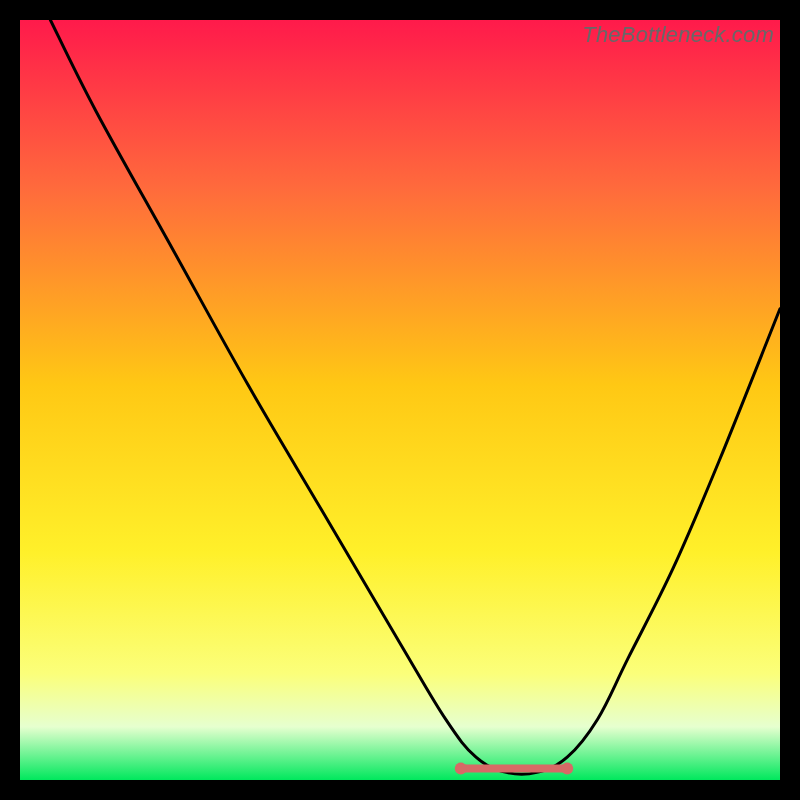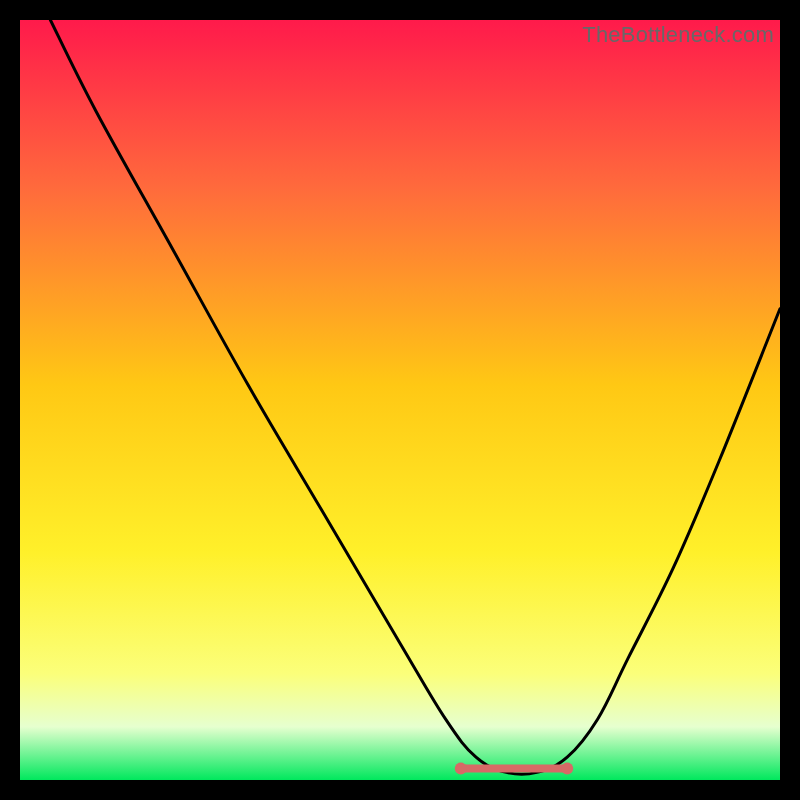--- a/index.html
+++ b/index.html
@@ -11,20 +11,21 @@
     overflow: hidden;
     font-family: Arial, Helvetica, sans-serif;
   }
   .frame {
     position: absolute;
     left: 20px;
     top: 20px;
     width: 760px;
     height: 760px;
     background: #000;
+    font-style: italic;
   }
   .plot-area {
     position: absolute;
     left: 0;
     top: 0;
     width: 760px;
     height: 760px;
   }
   .gradient {
     position: absolute;

